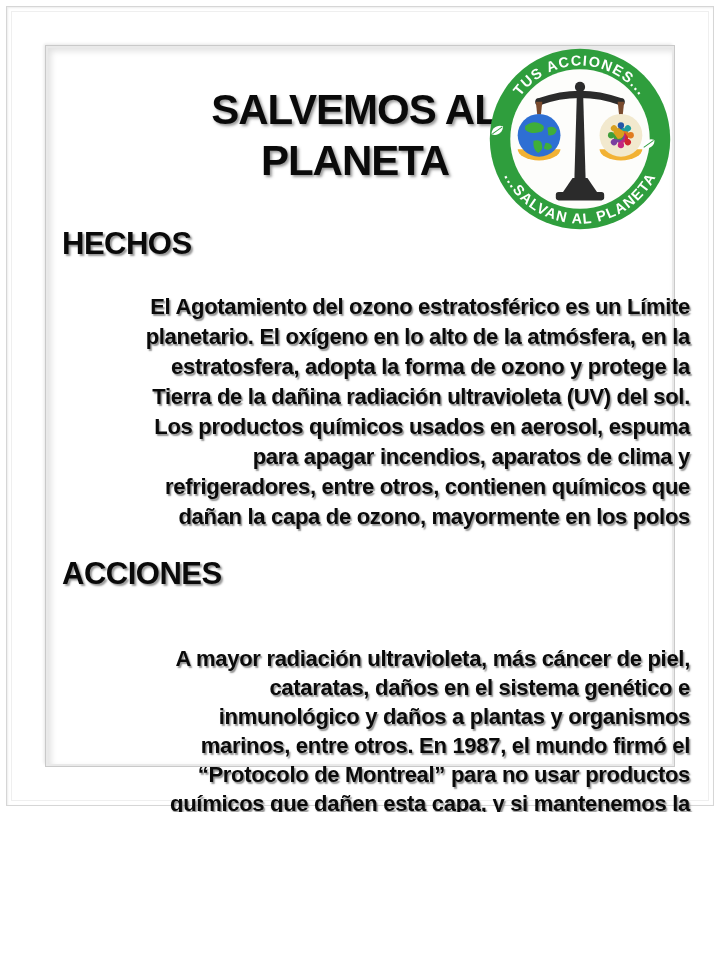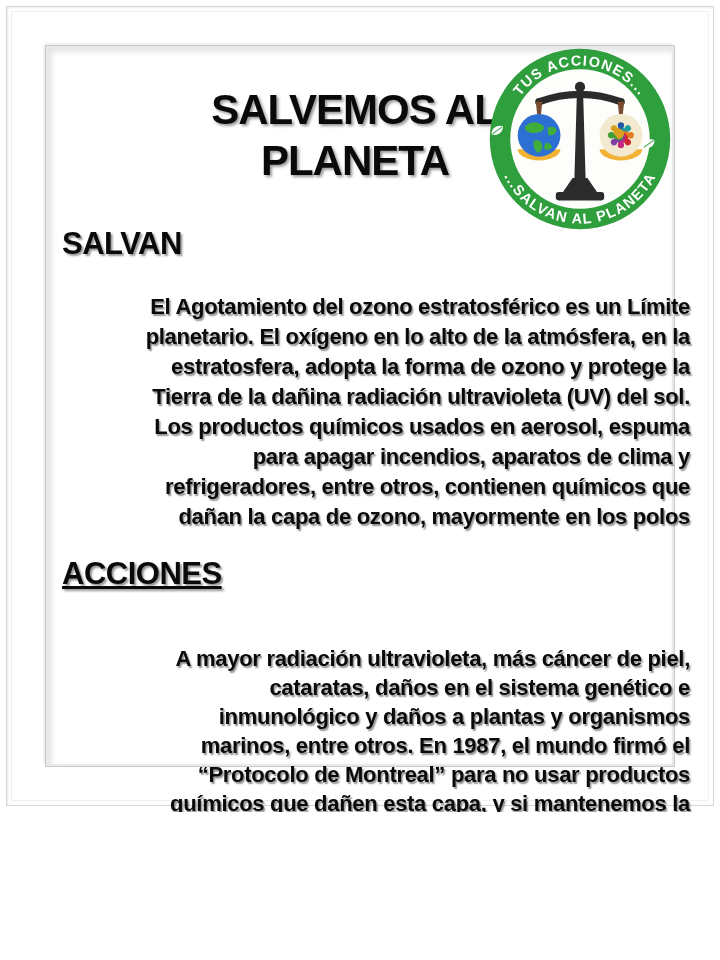--- a/index.html
+++ b/index.html
@@ -35,21 +35,21 @@
     color:var(--text-black);text-align:center;white-space:pre-line;
     text-shadow:2px 2px 3px rgba(125,125,125,.8);
   }
   .logo{position:absolute;left:487px;top:46px;width:186px;height:186px;}
   .section-heading{
     position:absolute;left:62px;
     font-size:31px;font-weight:700;letter-spacing:-0.5px;color:var(--text-black);
     text-shadow:2px 2px 2px rgba(125,125,125,.8);
   }
   .heading-hechos{top:226px;}
-  .heading-acciones{top:556px;text-decoration:underline;}
+  .heading-acciones{top:556px;}
   .body-text{
     position:absolute;left:30px;width:660px;
     font-size:22px;font-weight:700;letter-spacing:-0.3px;color:var(--text-black);
     text-align:right;white-space:pre-line;
     text-shadow:1.5px 1.5px 1.5px rgba(125,125,125,.85);
   }
   .body-hechos{top:292px;line-height:30px;}
   .body-acciones{top:644px;line-height:29px;}
   .eco-badge{
     position:absolute;left:528px;top:890px;width:158px;height:32px;
@@ -134,21 +134,21 @@
       <use href="#person" transform="translate(144,96) rotate(45)" fill="#1f9e9e"></use>
       <use href="#person" transform="translate(144,96) rotate(90)" fill="#e07b1f"></use>
       <use href="#person" transform="translate(144,96) rotate(135)" fill="#cf2730"></use>
       <use href="#person" transform="translate(144,96) rotate(180)" fill="#c4257f"></use>
       <use href="#person" transform="translate(144,96) rotate(225)" fill="#7a3fa0"></use>
       <use href="#person" transform="translate(144,96) rotate(270)" fill="#3f9e3a"></use>
       <use href="#person" transform="translate(144,96) rotate(315)" fill="#d8a01f"></use>
     </g>
   </svg>
 
-  <h2 class="section-heading heading-hechos">SALVAN</h2>
+  <h2 class="section-heading heading-hechos">HECHOS</h2>
 
   <p class="body-text body-hechos">El Agotamiento del ozono estratosférico es un Límite
 planetario. El oxígeno en lo alto de la atmósfera, en la
 estratosfera, adopta la forma de ozono y protege la
 Tierra de la dañina radiación ultravioleta (UV) del sol.
 Los productos químicos usados en aerosol, espuma
 para apagar incendios, aparatos de clima y
 refrigeradores, entre otros, contienen químicos que
 dañan la capa de ozono, mayormente en los polos</p>
 

